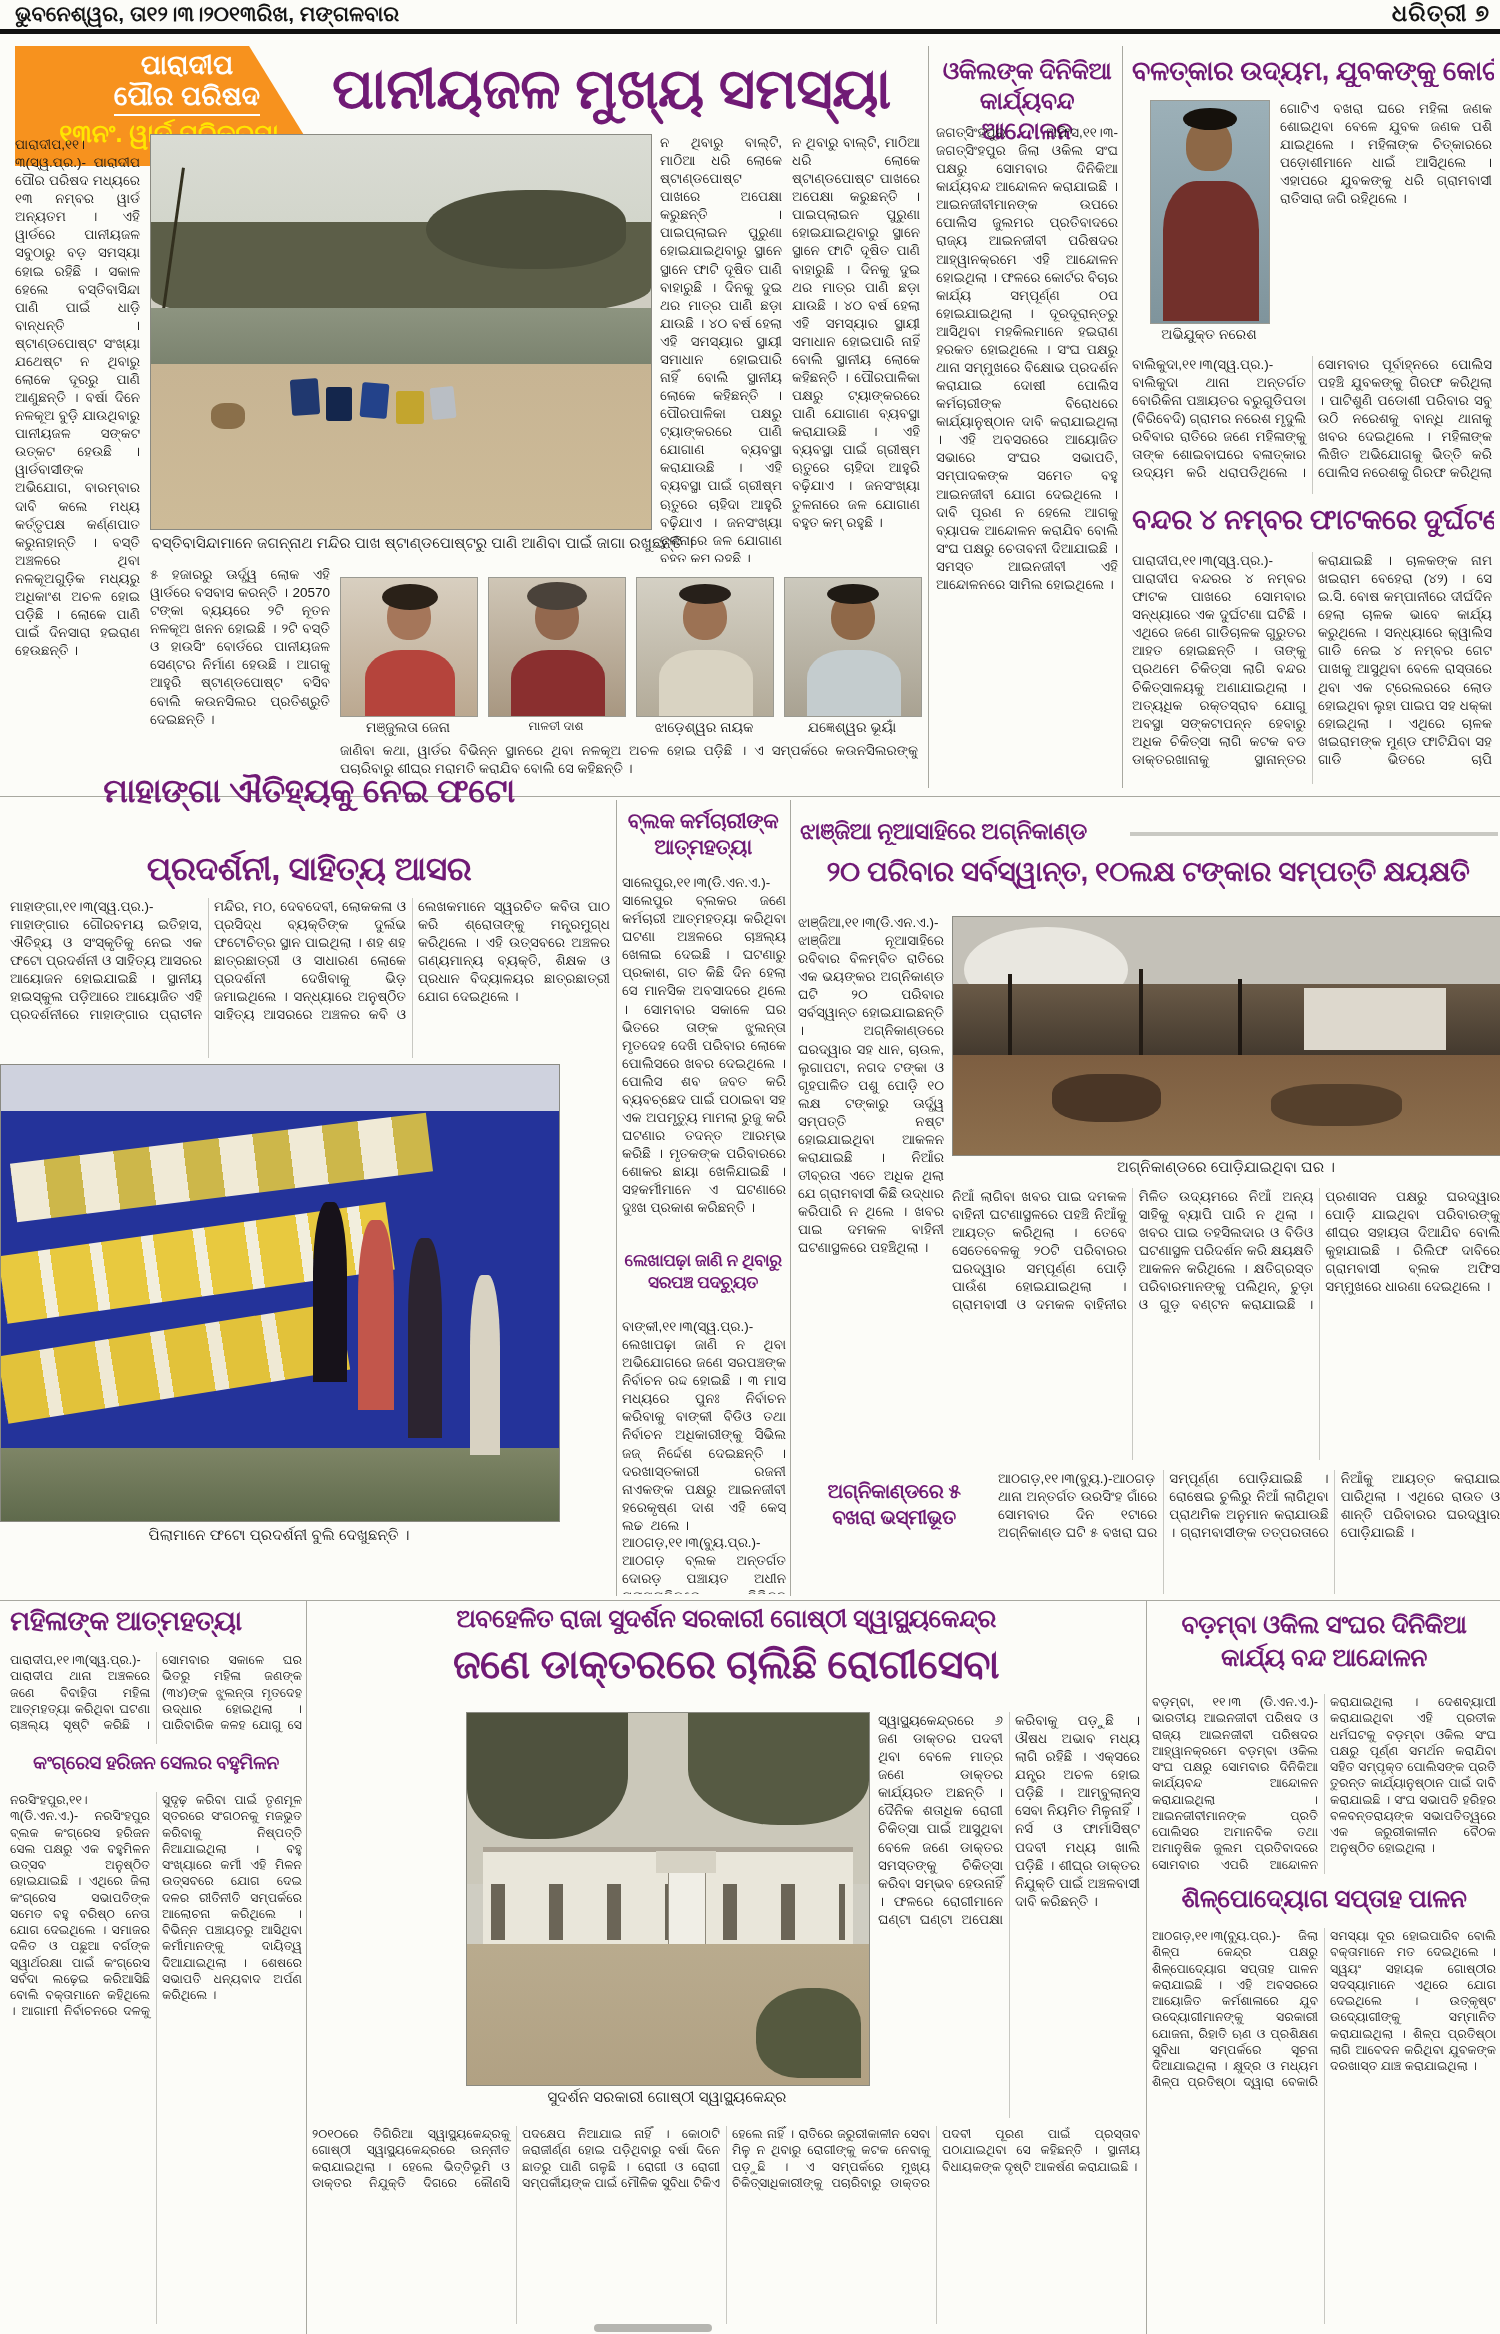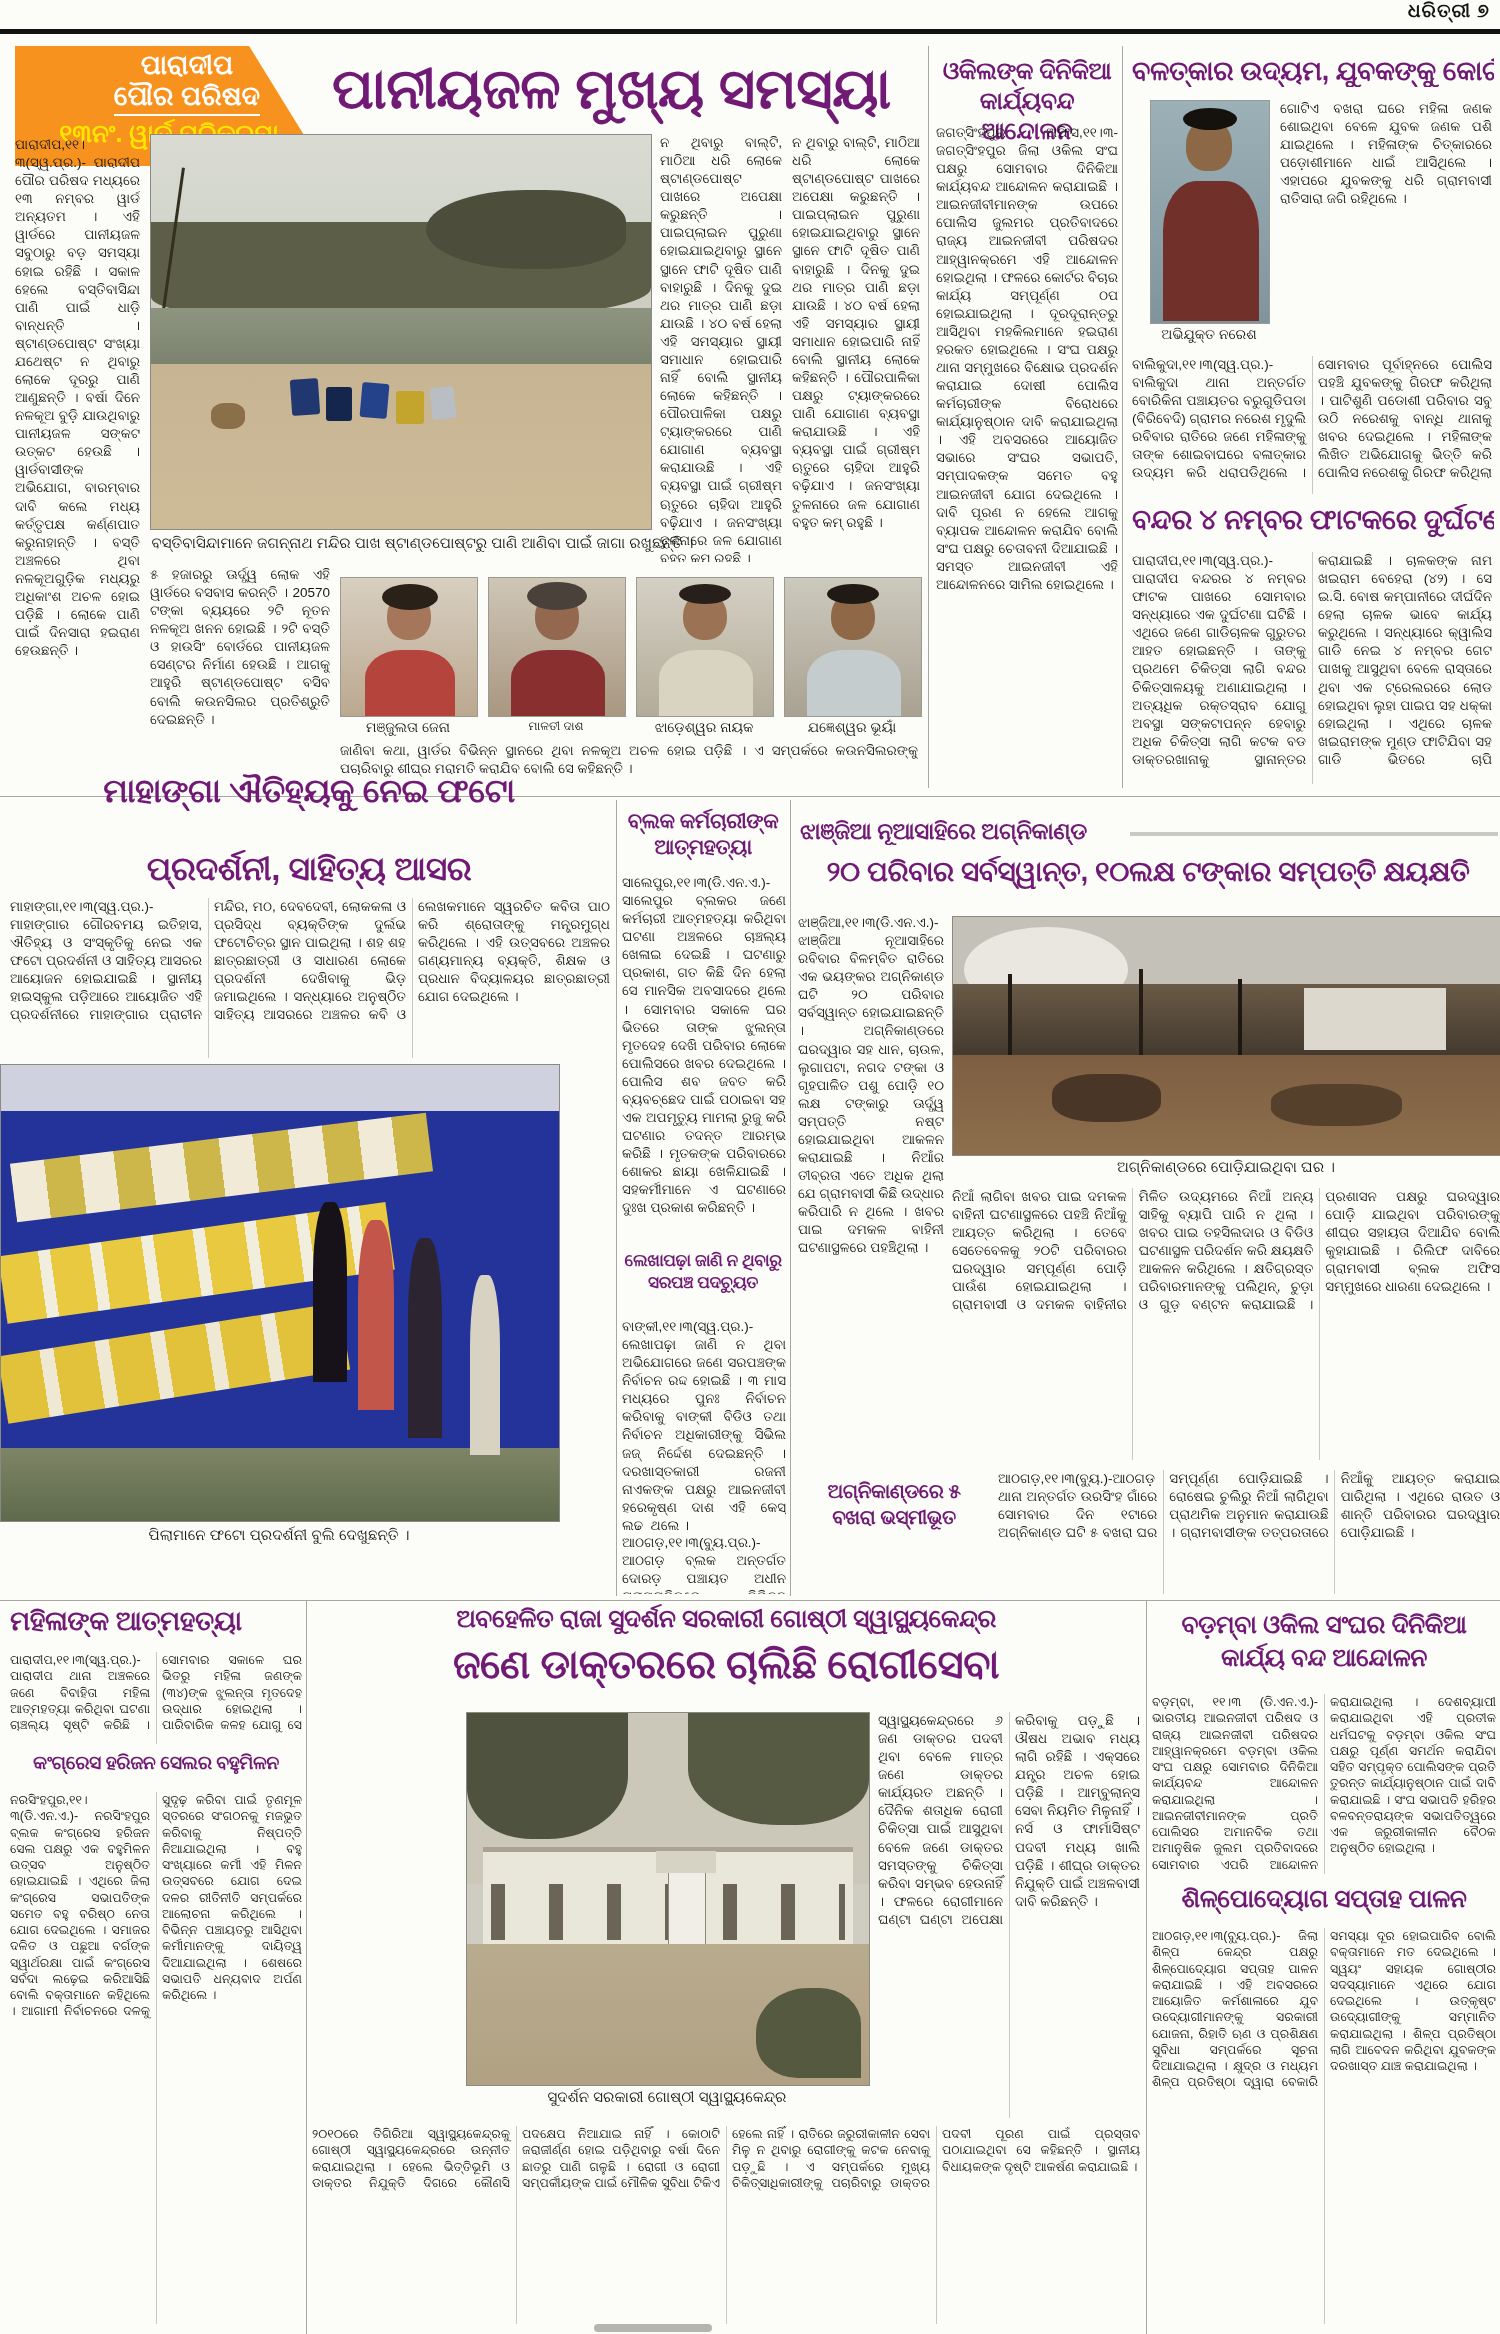--- a/index.html
+++ b/index.html
@@ -17,21 +17,22 @@
   .vrule{position:absolute;width:1px;background:#a8a8a0;}
   .hrule{position:absolute;height:1px;background:#a8a8a0;}
   .photo{position:absolute;overflow:hidden;border:1px solid #8a8a82;background:#cfcdc2;}
   .pframe{position:absolute;overflow:hidden;border:1px solid #9a9a92;}
 </style>
 </head>
 <body>
 
 <div class="page">
 
-  <div class="abs" style="left:1330px;top:0;width:160px;height:20px;text-align:right;font-size:19px;font-weight:bold;letter-spacing:1px;">
+  <div class="abs" style="left:15px;top:2px;width:900px;height:26px;font-size:21px;font-weight:bold;">ଭୁବନେଶ୍ୱର, ତା୧୨।୩।୨୦୧୩ରିଖ, ମଙ୍ଗଳବାର</div>
+  <div class="abs" style="left:1330px;top:0;width:160px;height:20px;text-align:right;font-size:23px;font-weight:bold;letter-spacing:1px;">
     <span>ଧରିତ୍ରୀ</span>
     <span>୭</span>
   </div>
   <div class="abs" style="left:0;top:29px;width:1500px;height:5px;background:#111;"></div>
 
   <div class="abs" style="left:15px;top:46px;width:308px;height:120px;background:#f7921e;
        clip-path:polygon(0 0,76% 0,100% 100%,0 100%);padding-top:4px;box-sizing:border-box;">
     <div style="color:#fff;font-weight:bold;font-size:27px;text-align:center;line-height:1.15;padding-left:36px;">
       <div>ପାରାଦୀପ</div>
       <div style="display:inline-block;border-bottom:2px solid #fff;padding-bottom:2px;">ପୌର ପରିଷଦ</div>

